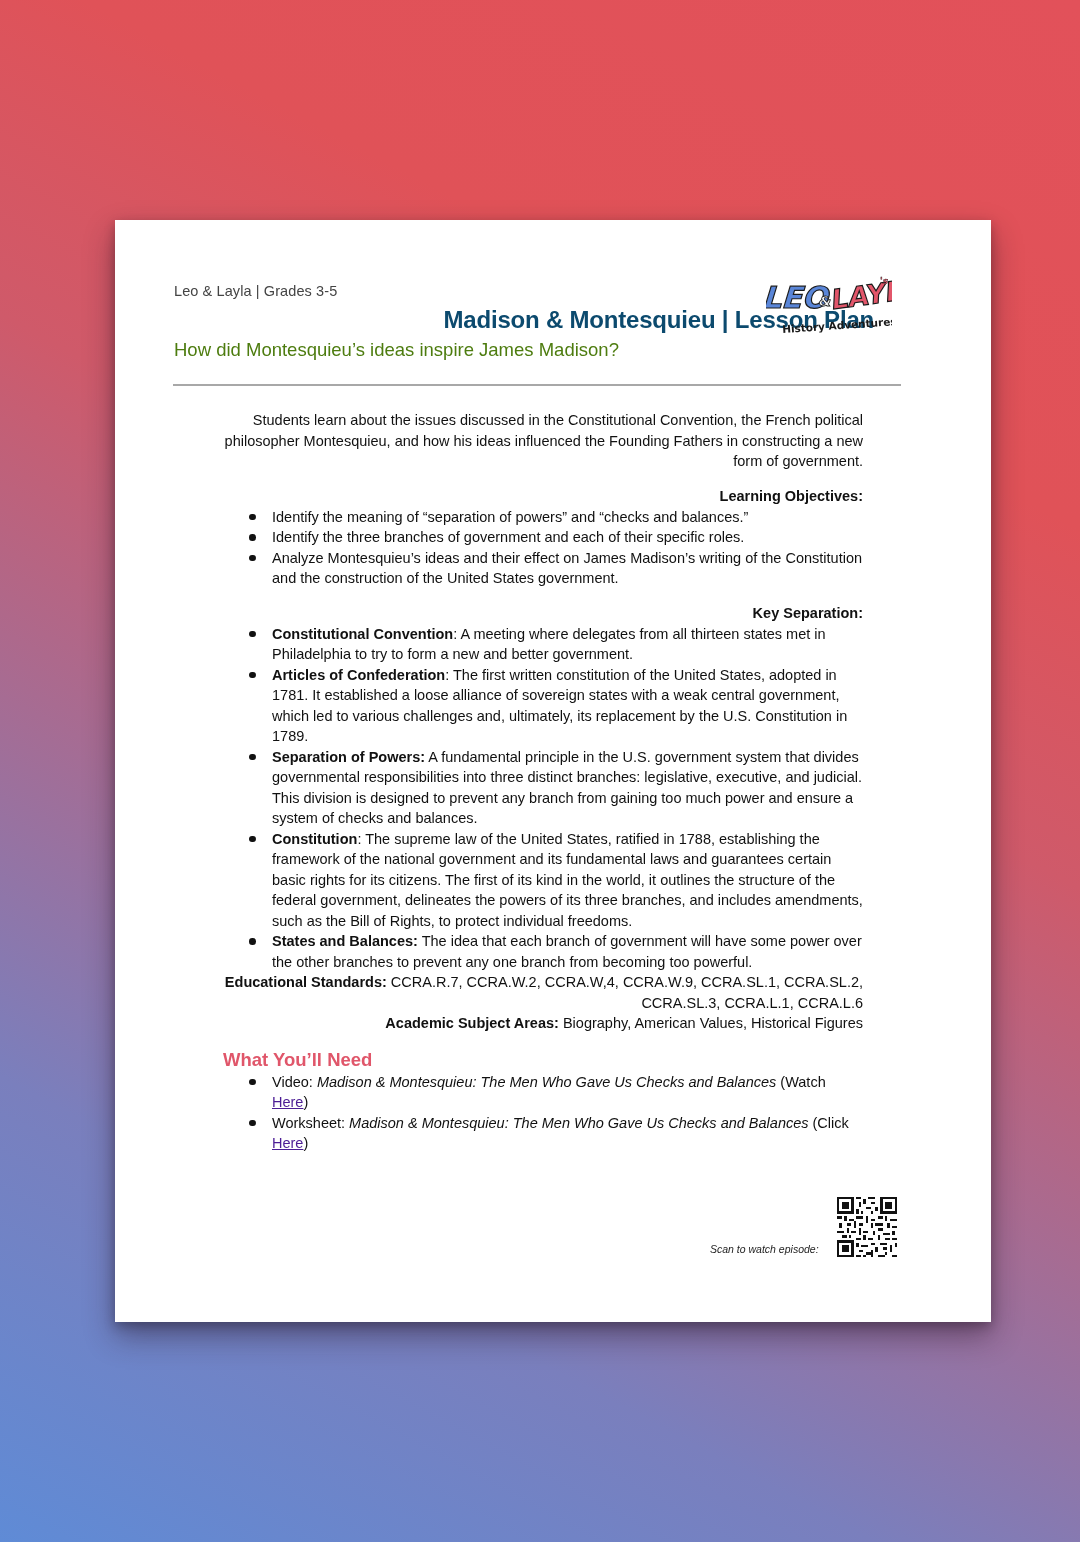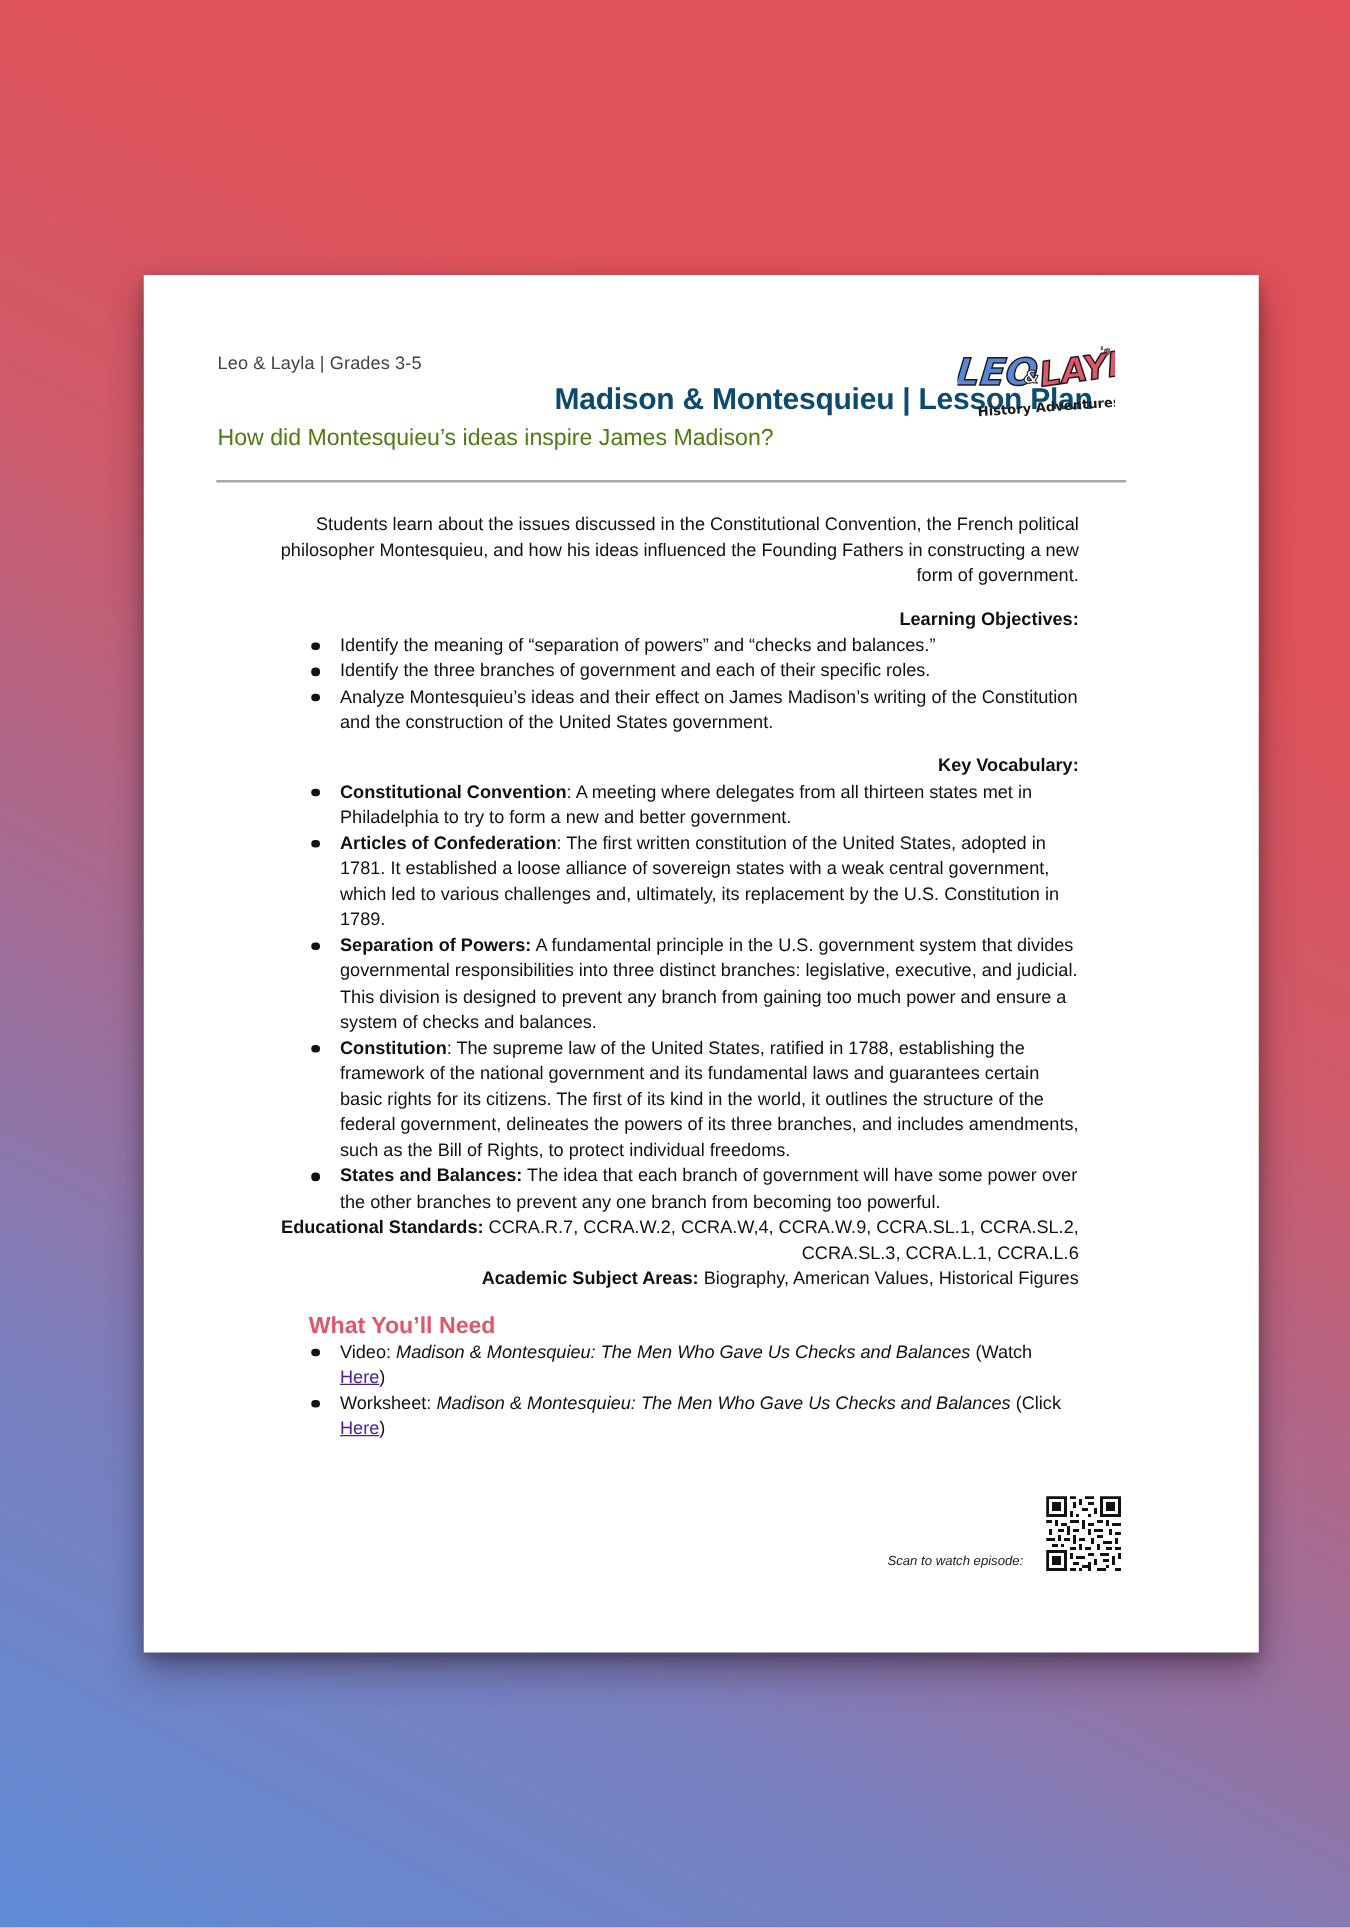--- a/index.html
+++ b/index.html
@@ -15,21 +15,20 @@
       background: linear-gradient(28deg, #5f8bd6 0%, #7a7fbd 22%, #a66c93 40%, #cf5a6a 58%, #e05258 75%, #e2515a 100%);
     }
     .paper {
       position: absolute;
       left: 115px;
       top: 220px;
       width: 876px;
       height: 1102px;
       background: #ffffff;
       box-shadow: 0 14px 28px rgba(40, 20, 40, 0.45), 0 4px 10px rgba(0,0,0,0.25);
-      padding-left: 16px;
     }
     .header {
       position: absolute;
       left: 59px;
       top: 62px;
       width: 700px;
     }
     .eyebrow {
       font-size: 14.5px;
       color: #444444;
@@ -106,21 +105,20 @@
     }
     .term {
       font-weight: bold;
     }
     .section-heading {
       font-size: 18.5px;
       font-weight: bold;
       color: #e0566a;
       line-height: 24px;
       margin-top: 14px;
-      margin-left: 24px;
     }
     .link {
       color: #4c1d95;
       text-decoration: underline;
       cursor: pointer;
     }
     em {
       font-style: italic;
     }
     .qr-caption {
@@ -169,21 +167,21 @@
     <div class="block">
       <p class="section-label">Learning Objectives:</p>
       <ul class="bullets">
         <li>Identify the meaning of “separation of powers” and “checks and balances.”</li>
         <li>Identify the three branches of government and each of their specific roles.</li>
         <li>Analyze Montesquieu’s ideas and their effect on James Madison’s writing of the Constitution and the construction of the United States government.</li>
       </ul>
     </div>
 
     <div class="block">
-      <p class="section-label">Key Vocabulary:</p>
+      <p class="section-label">Key Separation:</p>
       <ul class="bullets">
         <li><span class="term">Constitutional Convention</span><span>: </span><span>A meeting where delegates from all thirteen states met in Philadelphia to try to form a new and better government.</span></li>
         <li><span class="term">Articles of Confederation</span><span>: </span><span>The first written constitution of the United States, adopted in 1781. It established a loose alliance of sovereign states with a weak central government, which led to various challenges and, ultimately, its replacement by the U.S. Constitution in 1789.</span></li>
         <li><span class="term">Separation of Powers:</span><span> </span><span>A fundamental principle in the U.S. government system that divides governmental responsibilities into three distinct branches: legislative, executive, and judicial. This division is designed to prevent any branch from gaining too much power and ensure a system of checks and balances.</span></li>
         <li><span class="term">Constitution</span><span>: </span><span>The supreme law of the United States, ratified in 1788, establishing the framework of the national government and its fundamental laws and guarantees certain basic rights for its citizens. The first of its kind in the world, it outlines the structure of the federal government, delineates the powers of its three branches, and includes amendments, such as the Bill of Rights, to protect individual freedoms.</span></li>
         <li><span class="term">States and Balances:</span><span> </span><span>The idea that each branch of government will have some power over the other branches to prevent any one branch from becoming too powerful.</span></li>
       </ul>
     </div>
 
     <p class="block"><span class="section-label">Educational Standards:</span><span> CCRA.R.7, CCRA.W.2, CCRA.W,4, CCRA.W.9, CCRA.SL.1, CCRA.SL.2, CCRA.SL.3, CCRA.L.1, CCRA.L.6</span></p>

